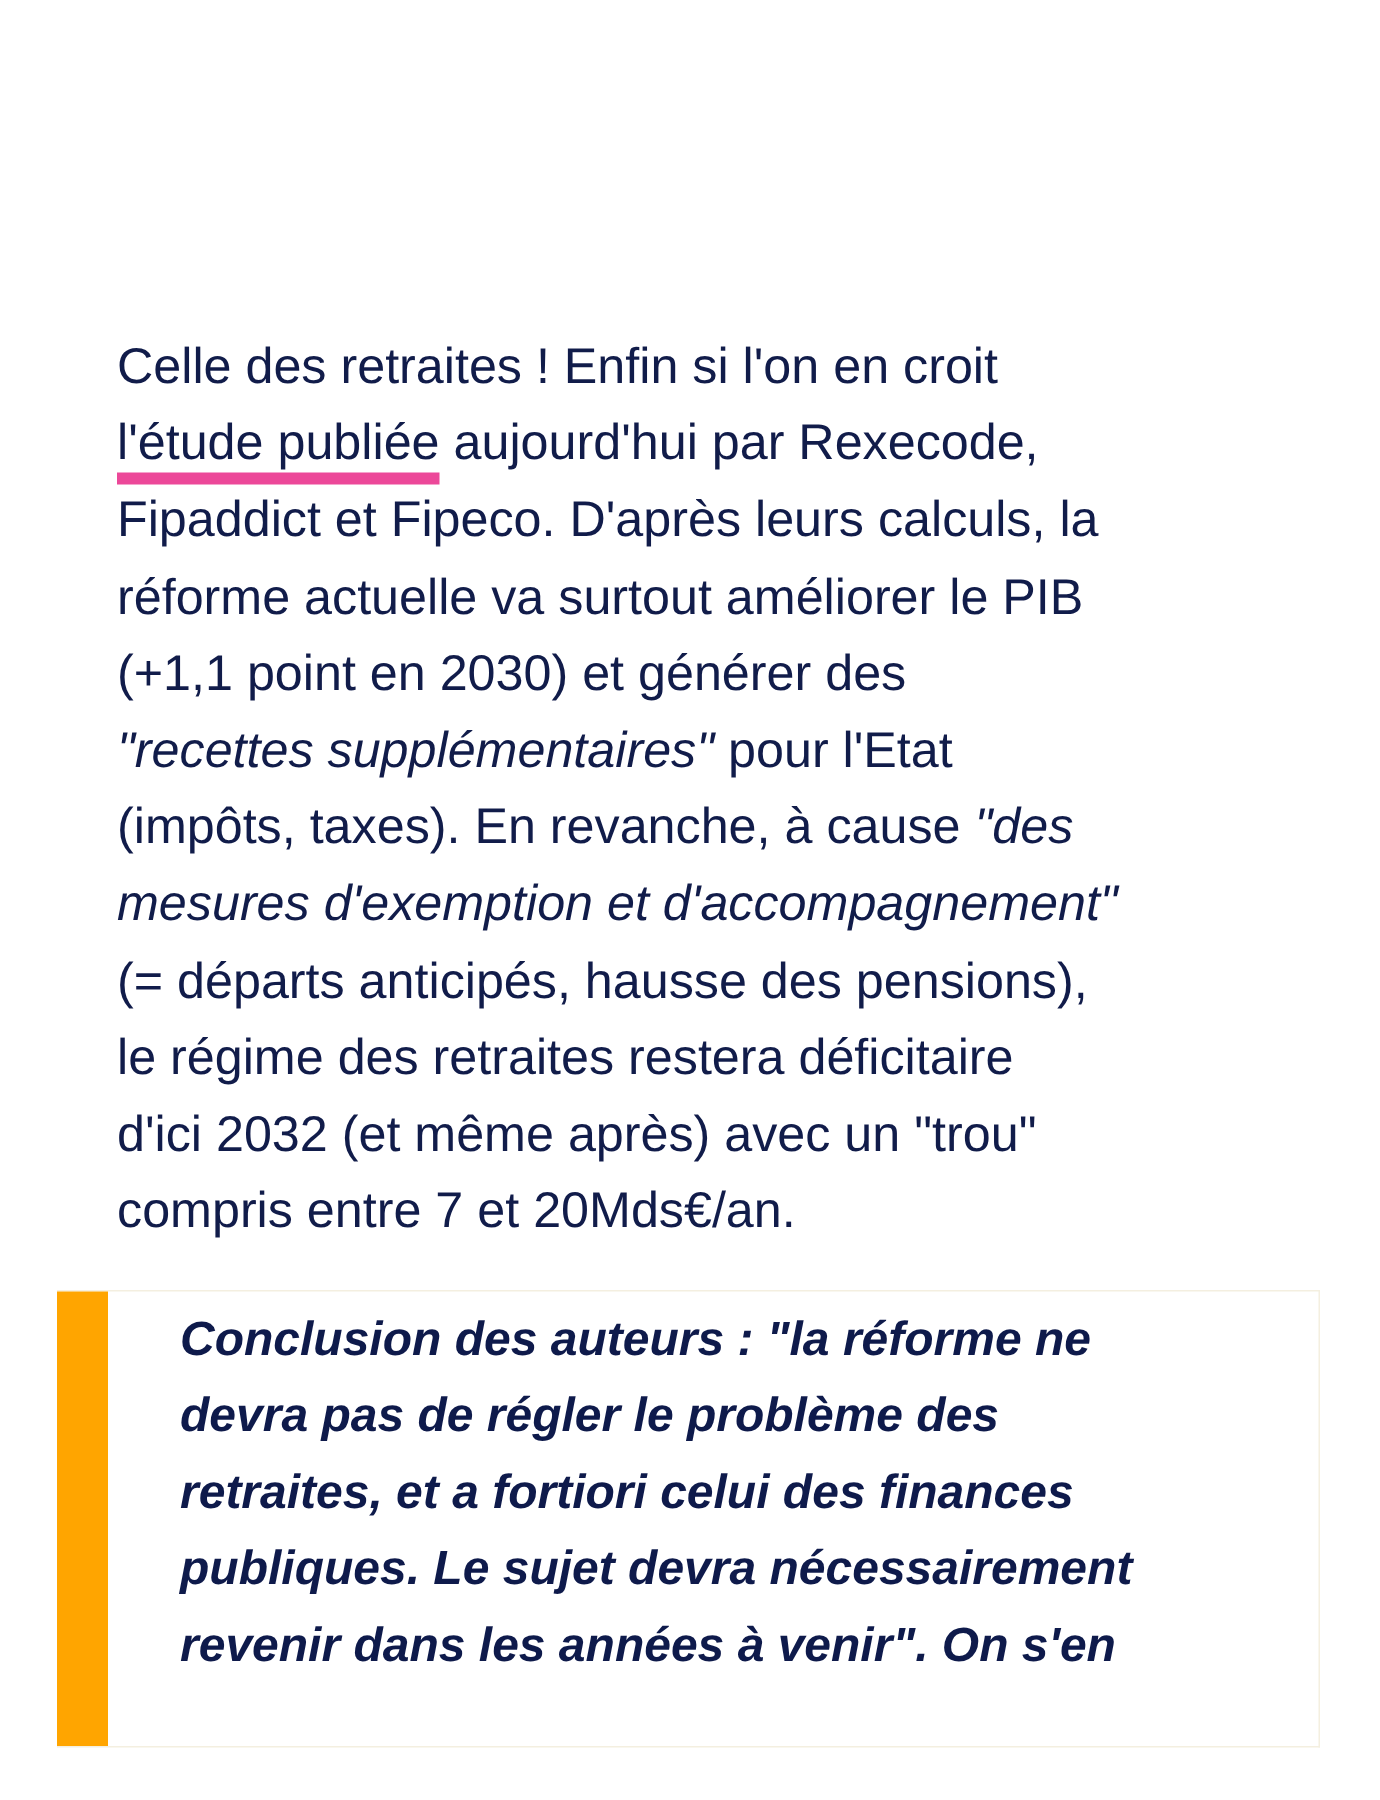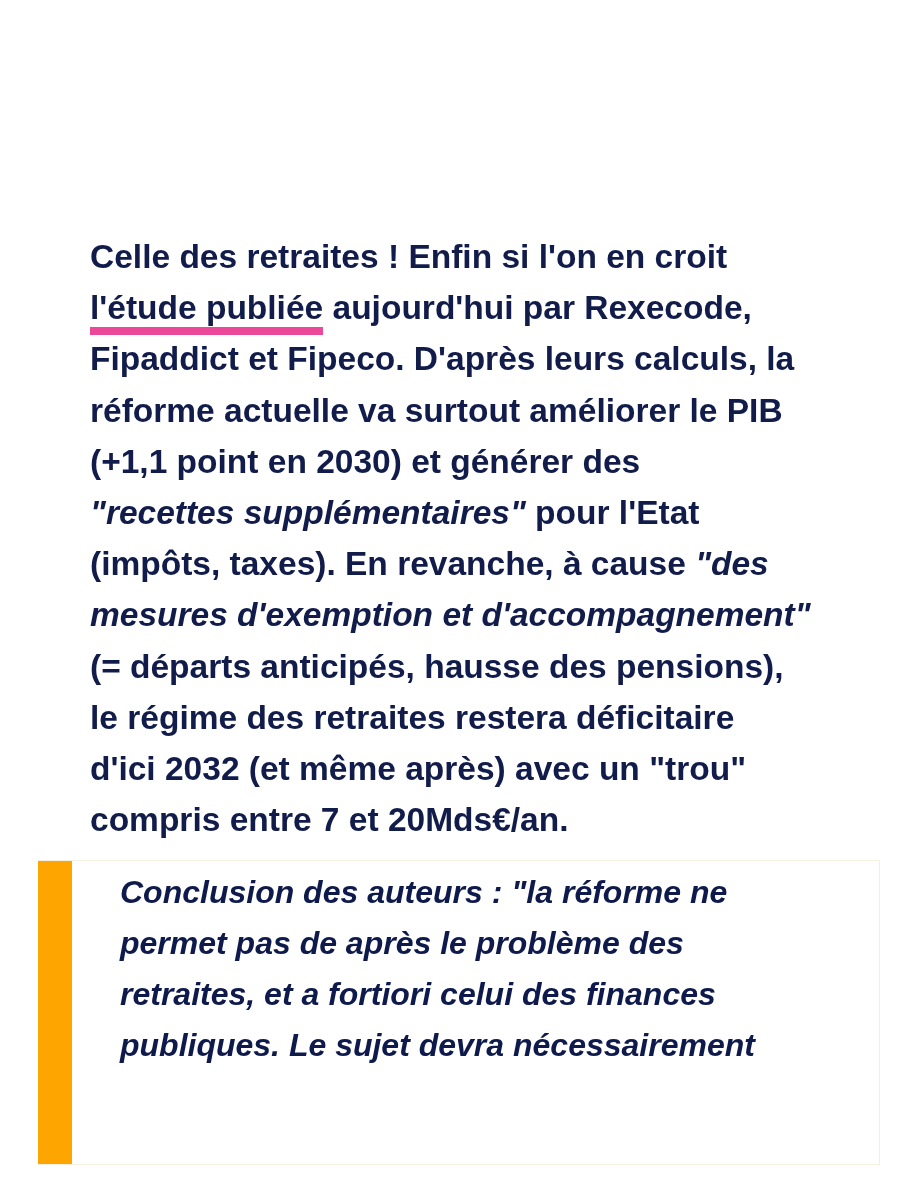--- a/index.html
+++ b/index.html
@@ -9,21 +9,21 @@
     color: #0f1b4c;
     position: relative;
   }
   .title {
     position: absolute; left: 74px; top: 16px; width: 820px;
     font-size: 67px; font-weight: 700; line-height: 76px;
     letter-spacing: -0.5px; margin: 0; color: #0e1a4b;
   }
   .body-text {
     position: absolute; left: 74px; top: 215px; width: 800px;
-    font-size: 33.5px; line-height: 51.2px; margin: 16px; color: #111c4a; font-weight: bold;
+    font-size: 33.5px; line-height: 51.2px; margin: 4px; color: #111c4a;
   }
   .line { display: block; white-space: nowrap; }
   .link {
     color: inherit; text-decoration: none;
     border-bottom: 8px solid #ec4899; padding-bottom: 1px;
   }
   .it { font-style: italic; }
   .quote {
     position: absolute; left: 38px; top: 860px; width: 842px; height: 305px;
     box-sizing: border-box; border: 1px solid #f4efe0; border-left: none;
@@ -57,17 +57,18 @@
   <span class="line">(= départs anticipés, hausse des pensions),</span>
   <span class="line">le régime des retraites restera déficitaire</span>
   <span class="line">d'ici 2032 (et même après) avec un "trou"</span>
   <span class="line">compris entre 7 et 20Mds€/an.</span>
 </p>
 
 <div class="quote">
   <div class="quote-bar"></div>
   <p class="quote-text">
     <span class="line">Conclusion des auteurs : "la réforme ne</span>
-    <span class="line">permet pas de après le problème des</span>
+    <span class="line">devra pas de régler le problème des</span>
     <span class="line">retraites, et a fortiori celui des finances</span>
     <span class="line">publiques. Le sujet devra nécessairement</span>
+    <span class="line">revenir dans les années à venir". On s'en</span>
   </p>
 </div>
 
 </body></html>

